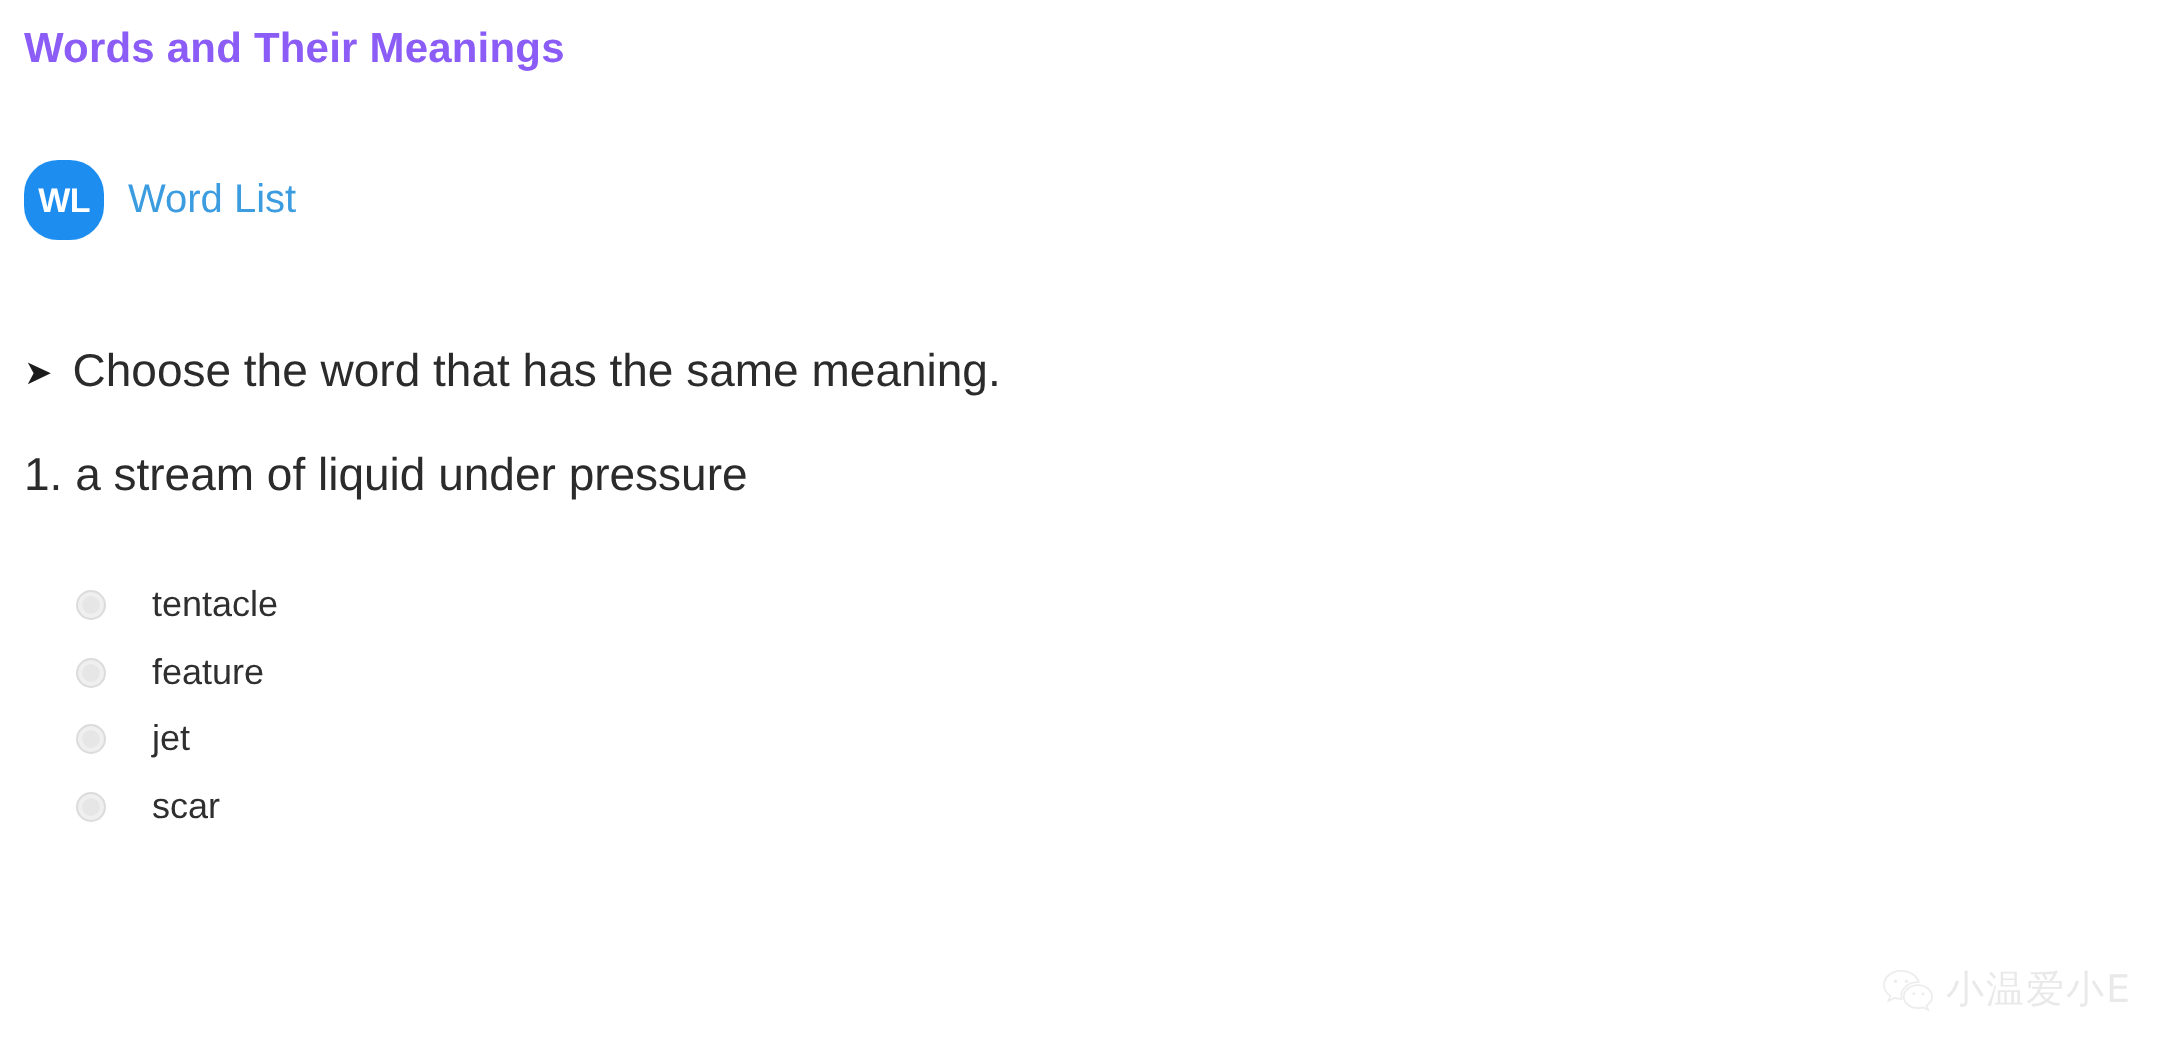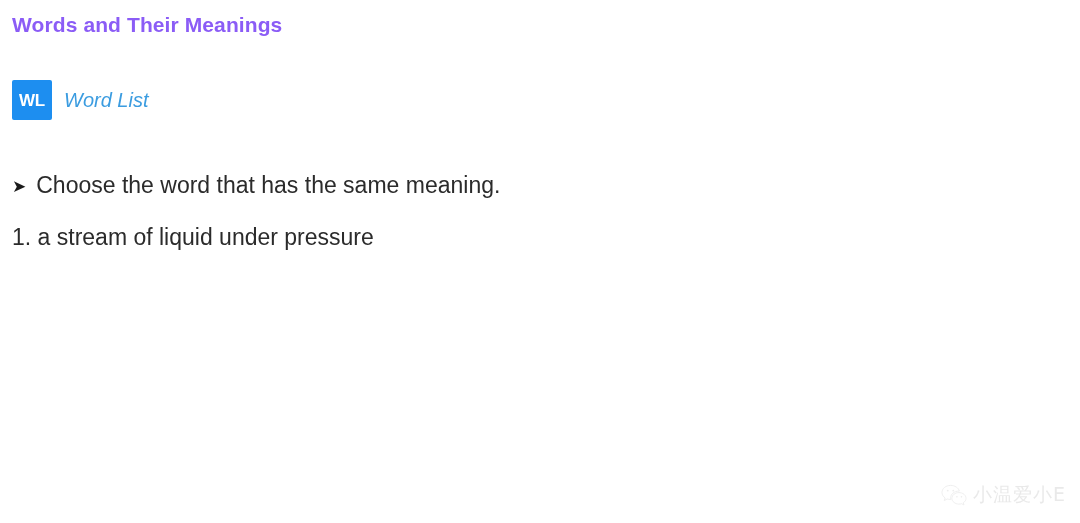--- a/index.html
+++ b/index.html
@@ -39,38 +39,37 @@
     position: absolute;
     left: 12px;
     top: 80px;
     display: flex;
     align-items: center;
     gap: 12px;
   }
   .wl-badge {
     width: 40px;
     height: 40px;
-    border-radius: 2px;
+    border-radius: 17px;
     background: #1d8ef0;
     color: #ffffff;
     font-size: 17px;
     font-weight: bold;
     letter-spacing: -0.3px;
     display: flex;
     align-items: center;
     justify-content: center;
     line-height: 1;
     flex: none;
   }
   .wl-label {
     font-size: 20px;
     color: #3b9ce0;
     font-weight: normal;
     white-space: nowrap;
-    font-style: italic;
   }
 
   
   .instruction {
     position: absolute;
     left: 12px;
     top: 172px;
     display: flex;
     align-items: baseline;
     gap: 10px;
@@ -167,20 +166,38 @@
     <div class="wl-label">Word List</div>
   </div>
 
   <div class="instruction">
     <span class="arrow-icon">➤</span>
     <span class="instruction-text">Choose the word that has the same meaning.</span>
   </div>
 
   <div class="question" id="question-1">1. a stream of liquid under pressure</div>
 
+  <ul class="options">
+    <li class="option-item">
+      <span class="radio"></span>
+      <span class="option-label">tentacle</span>
+    </li>
+    <li class="option-item">
+      <span class="radio"></span>
+      <span class="option-label">feature</span>
+    </li>
+    <li class="option-item">
+      <span class="radio"></span>
+      <span class="option-label">jet</span>
+    </li>
+    <li class="option-item">
+      <span class="radio"></span>
+      <span class="option-label">scar</span>
+    </li>
+  </ul>
 
 
   <div class="watermark">
     <svg class="wechat-icon" viewBox="0 0 32 26">
       <path d="M11.8 1.2C5.9 1.2 1.2 5.1 1.2 9.9c0 2.7 1.5 5.1 3.9 6.7l-1.1 3.2 3.7-1.9c1.2.4 2.5.6 3.9.6h.6c-.2-.6-.3-1.3-.3-2 0-4.6 4.5-8.3 10.1-8.3h.6C21.7 4.3 17.2 1.2 11.8 1.2z" fill="none" stroke="#c4c4c4" stroke-width="1.1"></path>
       <circle cx="8.3" cy="7.6" r="1.1" fill="#c4c4c4"></circle>
       <circle cx="15.1" cy="7.6" r="1.1" fill="#c4c4c4"></circle>
       <path d="M30.8 17.1c0-3.9-3.9-7.1-8.7-7.1s-8.7 3.2-8.7 7.1c0 3.9 3.9 7.1 8.7 7.1 1.1 0 2.2-.2 3.2-.5l3 1.5-.9-2.6c2.1-1.3 3.4-3.3 3.4-5.5z" fill="none" stroke="#c4c4c4" stroke-width="1.1"></path>
       <circle cx="19.6" cy="15.3" r=".95" fill="#c4c4c4"></circle>
       <circle cx="25.2" cy="15.3" r=".95" fill="#c4c4c4"></circle>

